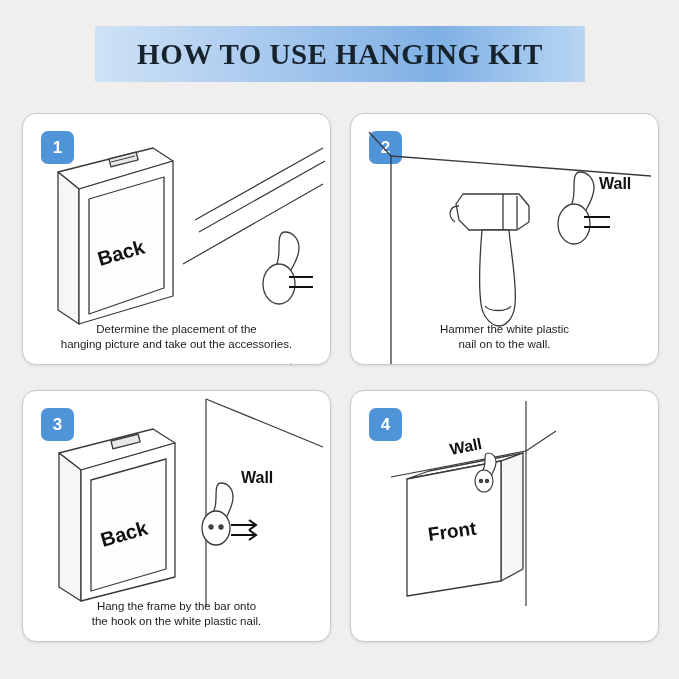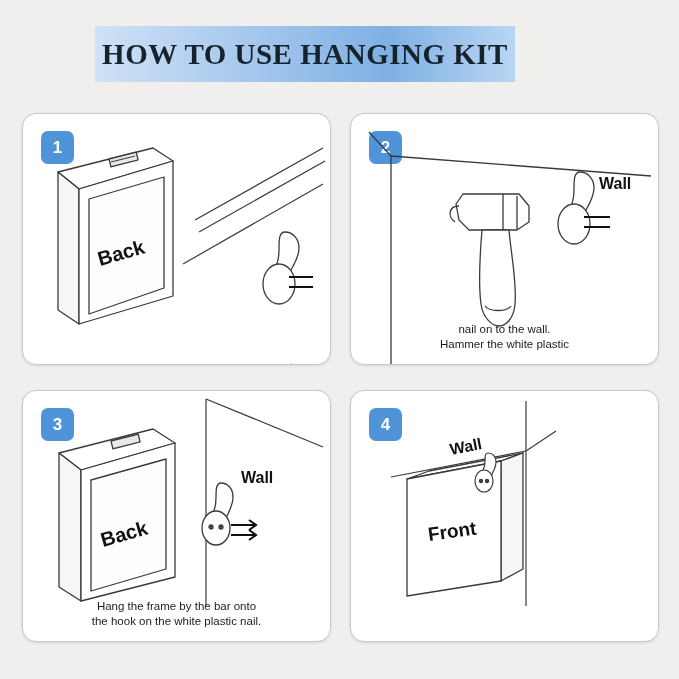--- a/index.html
+++ b/index.html
@@ -18,21 +18,21 @@
     width: 679px;
     height: 679px;
     box-sizing: border-box;
   }
 
   
   .title-bar {
     position: absolute;
     left: 95px;
     top: 26px;
-    width: 420px;
+    width: 490px;
     height: 56px;
     background: linear-gradient(to right, #cfe2f6 0%, #a8c9ee 35%, #7fb0e4 70%, #b9d6f3 100%);
     display: flex;
     align-items: center;
     justify-content: center;
   }
   .title-text {
     font-family: "Liberation Serif", serif;
     font-weight: bold;
     font-size: 29px;
@@ -136,20 +136,24 @@
           <path d="M14,0 C22,0 28,7 28,16 C28,24 24,31 20,38 C18,42 17,48 17,54 C17,62 12,68 6,68 C0,68 -4,62 -4,55 C-4,48 0,42 4,36 C7,31 8,24 8,17 C8,8 8,0 14,0 Z" fill="#ffffff"></path>
           <ellipse cx="8" cy="52" rx="16" ry="20" fill="#ffffff"></ellipse>
         </g>
         <g stroke="#111111" stroke-width="2">
           <line x1="18" y1="45" x2="42" y2="45"></line>
           <line x1="18" y1="55" x2="42" y2="55"></line>
         </g>
       </g>
     </svg>
 
+    <div class="caption">
+      <div>Determine the placement of the</div>
+      <div>hanging picture and take out the accessories.</div>
+    </div>
   </div>
 
   <div class="panel" id="panel-2">
     <div class="step-badge">2</div>
 
     <svg class="art" viewBox="0 0 307 250">
       <g stroke="#3a3a3a" fill="none" stroke-width="1.3">
 
         <polyline points="18,18 40,42 40,250"></polyline>
         <polyline points="40,42 300,62"></polyline>
@@ -174,22 +178,22 @@
         <line x1="166" y1="82" x2="166" y2="115"></line>
 
         <path d="M108,92 C98,92 96,102 104,108" fill="none"></path>
 
         <path d="M131,116 C129,140 127,168 130,190 C132,205 142,212 148,212 C155,212 163,204 164,190 C166,168 160,140 158,116 Z" fill="#ffffff"></path>
         <path d="M134,192 C138,198 156,198 160,192" fill="none"></path>
       </g>
     </svg>
 
     <div class="caption">
+      <div>Hammer the white plastic</div>
       <div>nail on to the wall.</div>
-      <div>Hammer the white plastic</div>
     </div>
   </div>
 
   <div class="panel" id="panel-3">
     <div class="step-badge">3</div>
 
     <svg class="art" viewBox="0 0 307 250">
       <g stroke="#3a3a3a" fill="none" stroke-width="1.3" stroke-linejoin="round">
 
         <polyline points="183,8 183,215" stroke-width="1.2"></polyline>

